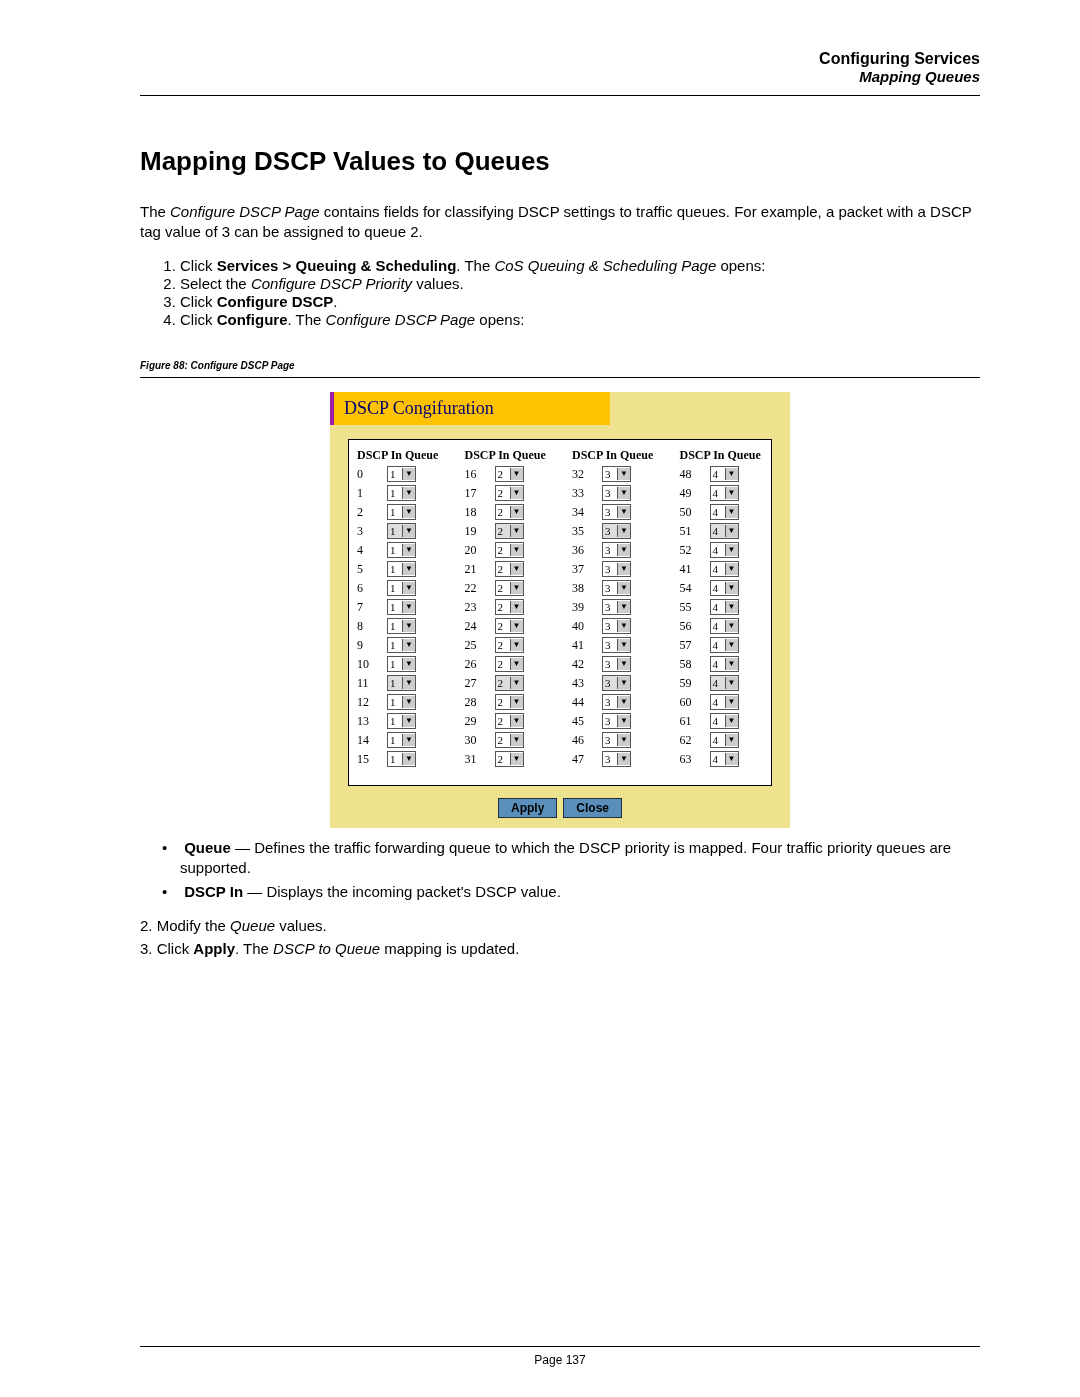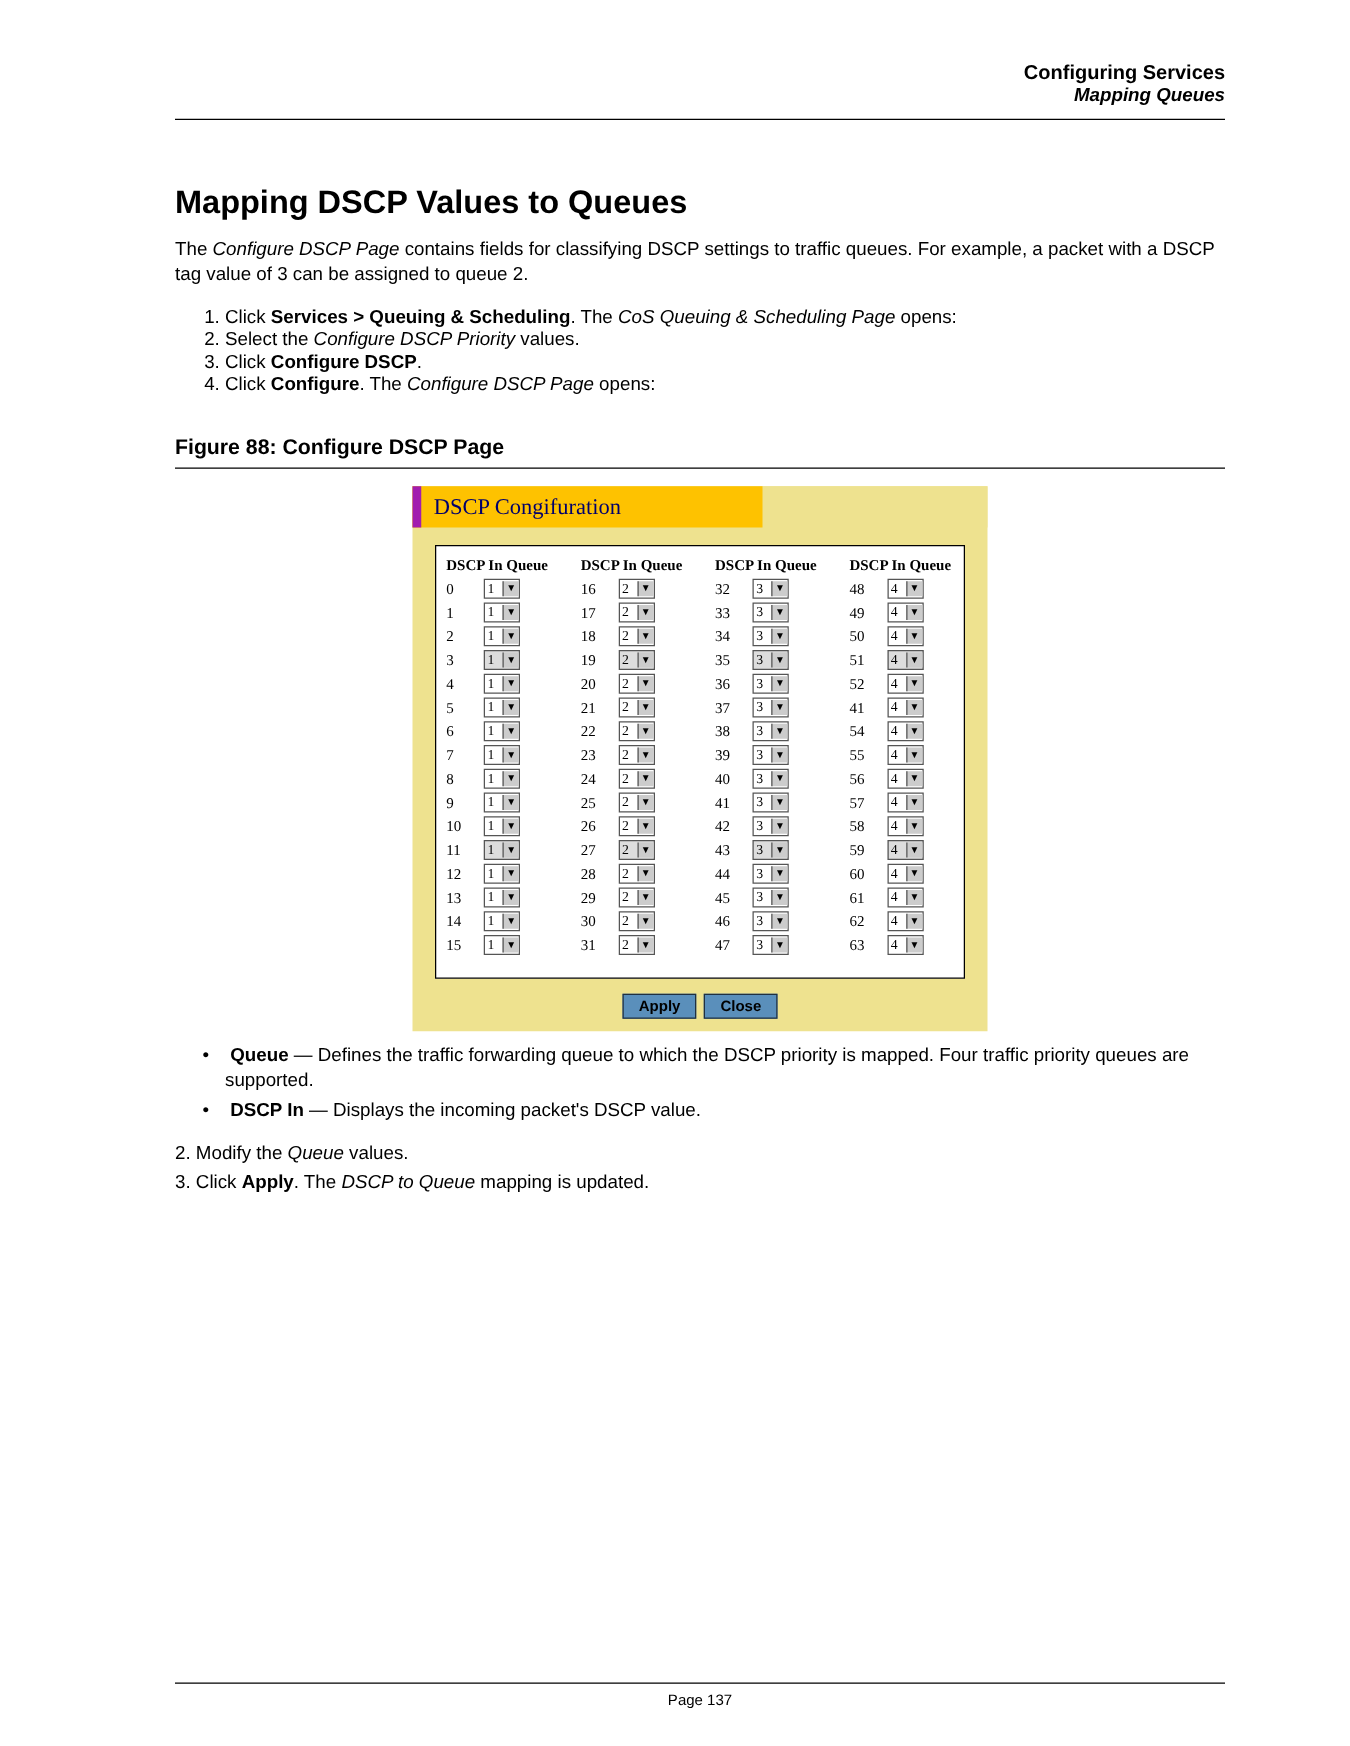--- a/index.html
+++ b/index.html
@@ -33,41 +33,42 @@
     border-top: 1.5px solid #000;
     margin: 10px 0 50px 0;
   }
   .hr-footer {
     border: none;
     border-top: 1px solid #000;
     margin: 0;
   }
   h1 {
     font-size: 26px;
-    margin: 0 0 13px 0;
+    margin: 0 0 25px 0;
   }
   .body-text {
     font-size: 15px;
     line-height: 1.35;
     margin: 0 0 14px 0;
   }
   .body-text .italic { font-style: italic; }
   .body-text .bold   { font-weight: bold; }
   ol.steps {
     font-size: 15px;
     margin: 0 0 32px 0;
     padding-left: 40px;
   }
   ol.steps li { margin: 1px 0; }
   ol.steps .italic { font-style: italic; }
   ol.steps .bold   { font-weight: bold; }
   .figure-caption {
-    font-size: 17px;
+    font-size: 10px;
     font-weight: bold;
     margin: 28px 0 6px 0;
+    font-style: italic;
   }
   .thin-hr {
     border: none;
     border-top: 1px solid #000;
     margin: 0 0 14px 0;
   }
   .figure-wrap {
     display: flex;
     justify-content: center;
     margin: 0 0 10px 0;
@@ -80,21 +81,21 @@
   }
   .ss-title {
     display:flex;
     background:#eee28f;
   }
   .ss-title-bar {
     background: #fec200;
     color: #00006c;
     font-size: 18px;
     padding: 6px 10px;
-    border-left: 7px solid #a21caf;
+    border-left: 4px solid #a21caf;
     width:280px;
     box-sizing:border-box;
   }
   .ss-main {
     background: #fff;
     margin: 14px 18px 0 18px;
     border: 1px solid #000;
     padding: 8px 8px 16px 8px;
   }
   .dscp-cols {

